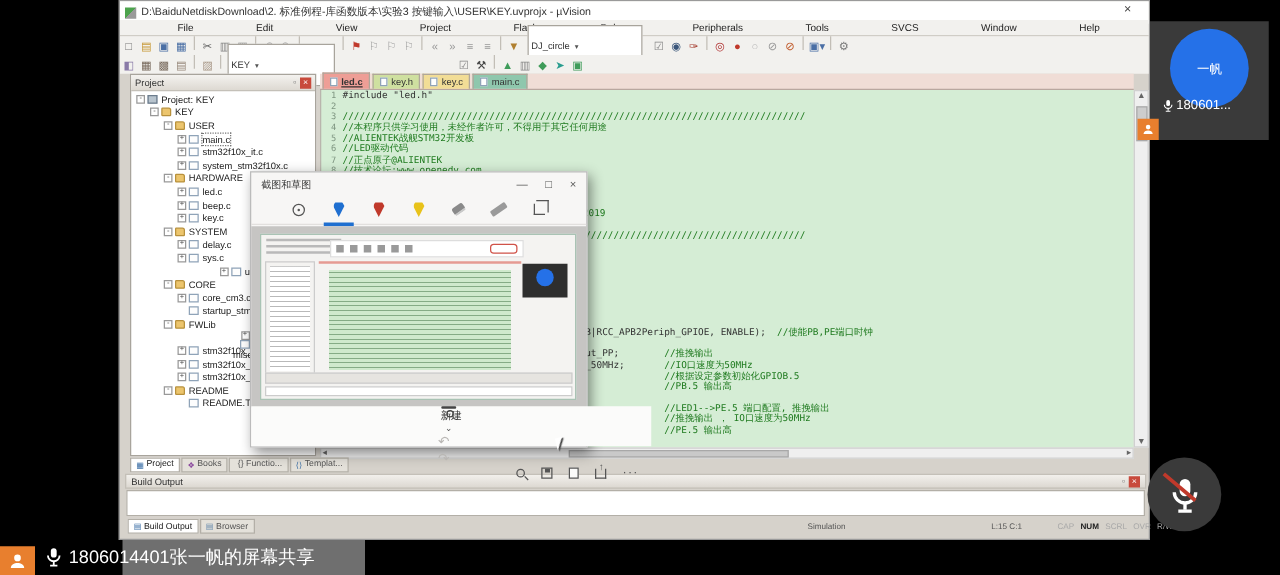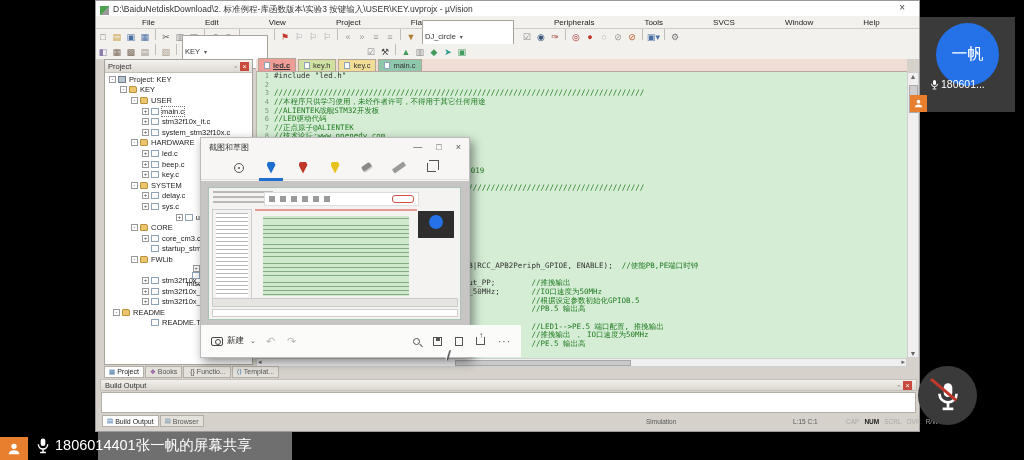--- a/index.html
+++ b/index.html
@@ -85,39 +85,39 @@
   .t-sq{width:6px;height:6px;background:#9a9a9a;}
   .t-btn{margin-left:auto;width:22px;height:8px;border:1px solid #d05248;border-radius:3px;}
   .t-left{position:absolute;left:3px;top:21px;width:40px;height:92px;background:#fff;border:1px solid #ccc;
           background-image:repeating-linear-gradient(#fff 0 3px,#b9b9b9 3px 4px);background-clip:content-box;padding:3px;}
   .t-green{position:absolute;left:46px;top:21px;width:162px;height:92px;background:#cfe9cc;border-top:2px solid #e59a92;
            background-image:repeating-linear-gradient(#0000 0 3px,#85ab85 3px 3.8px);background-clip:content-box;padding:5px 8px;}
   .t-tile{position:absolute;right:6px;top:23px;width:36px;height:27px;background:#2e2e2e;}
   .t-tile .dot{position:absolute;left:11px;top:4px;width:14px;height:14px;border-radius:50%;background:#2571e8;}
   .t-bot1{position:absolute;left:3px;bottom:12px;width:246px;height:9px;background:#e6e4e0;border:1px solid #ccc;}
   .t-bot2{position:absolute;left:3px;bottom:2px;width:246px;height:8px;background:#fff;border:1px solid #ccc;}
-  .sn-bottom{position:absolute;left:0;bottom:0;width:320px;height:32px;background:#fbfbfa;display:flex;align-items:center;padding:0 10px;font-size:8.5px;color:#333;}
+  .sn-bottom{position:absolute;left:0;bottom:0;width:320px;height:32px;background:#fbfbfa;display:flex;align-items:center;padding:0 10px;font-size:8.5px;color:#333;flex-direction:column;}
   .cam{width:12px;height:9px;border:1.2px solid #444;border-radius:2px;position:relative;margin-right:4px;}
   .cam::after{content:"";position:absolute;left:3px;top:1.5px;width:4px;height:4px;border:1px solid #444;border-radius:50%;}
   .chev{font-size:7px;color:#555;margin:0 10px 0 6px;}
   .ur{color:#b9b7b4;font-size:11px;margin-right:12px;}
   .sn-right{margin-left:auto;display:flex;align-items:center;gap:13px;}
   .mag{width:7px;height:7px;border:1.4px solid #555;border-radius:50%;position:relative;}
   .mag::after{content:"";position:absolute;left:5px;top:6px;width:4px;height:1.4px;background:#555;transform:rotate(45deg);}
   .savei{width:9px;height:9px;border:1.3px solid #555;position:relative;}
   .savei::after{content:"";position:absolute;left:2px;top:0;width:4px;height:3px;background:#555;}
   .copyi{width:8px;height:9px;border:1.2px solid #555;position:relative;background:#fbfbfa;}
   .copyi::before{content:"";position:absolute;left:2px;top:-3px;width:8px;height:9px;border:1.2px solid #555;z-index:-1;}
   .sharei{width:9px;height:8px;border:1.2px solid #555;border-top:none;position:relative;}
   .sharei::after{content:"↑";position:absolute;left:2px;top:-6px;font-size:8px;color:#555;}
   .more{font-size:10px;color:#555;letter-spacing:1px;}
 
   
   .ptile{position:absolute;left:920px;top:17px;width:95px;height:95px;background:#3a3a3a;}
-  .pavatar{position:absolute;left:16px;top:6px;width:63px;height:63px;border-radius:50%;background:#2571e8;display:flex;align-items:center;justify-content:center;color:#fff;font-size:16px;}
+  .pavatar{position:absolute;left:16px;top:6px;width:63px;height:63px;border-radius:50%;background:#2571e8;display:flex;align-items:center;justify-content:center;color:#fff;font-size:10px;}
   .pid{position:absolute;left:10px;bottom:22px;display:flex;align-items:center;color:#fff;font-size:10.5px;white-space:nowrap;}
   .pbadge{position:absolute;left:-10px;bottom:0px;width:17px;height:17px;background:#e87f2e;display:flex;align-items:center;justify-content:center;}
   .micmute{position:absolute;left:918px;top:366px;width:59px;height:59px;border-radius:50%;background:#3a3a3a;display:flex;align-items:center;justify-content:center;}
   .redslash{position:absolute;left:14px;top:12px;width:33px;height:3px;background:#c0392b;transform:rotate(40deg);transform-origin:left top;}
   .sharebar{position:absolute;left:0;top:432px;width:1024px;height:28px;background:#000;}
   .obadge{position:absolute;left:0;top:5px;width:28px;height:23px;background:#e87f2e;display:flex;align-items:center;justify-content:center;}
   .graybox{position:absolute;left:98px;top:0px;width:194px;height:28px;background:#6f6f6f;}
   .sharetext{position:absolute;left:36px;top:4px;display:flex;align-items:center;color:#fff;font-size:14.5px;white-space:nowrap;}
 
   .cursor{position:absolute;left:445px;top:350px;width:0;height:0;border-left:6px solid #fff;border-bottom:10px solid transparent;border-top:0 solid transparent;filter:drop-shadow(1px 1px 0 #333);transform:rotate(-14deg);z-index:40;}
@@ -273,21 +273,21 @@
           <div class="trow" style="padding-left: 37px;">
             <span class="texp">+</span>
             <span class="tico file"></span>
             <span class="tlabel">stm32f10x_rc...</span>
           </div>
           <div class="trow" style="padding-left: 37px;">
             <span class="texp">+</span>
             <span class="tico file"></span>
             <span class="tlabel">stm32f10x_us...</span>
           </div>
-          <div class="trow" style="padding-left: 8px;">
+          <div class="trow" style="padding-left: 26px;">
             <span class="texp">-</span>
             <span class="tico folder"></span>
             <span class="tlabel">README</span>
           </div>
           <div class="trow" style="padding-left: 37px;">
             <span class="texp none"></span>
             <span class="tico file"></span>
             <span class="tlabel">README.TXT</span>
           </div>
         </div>

